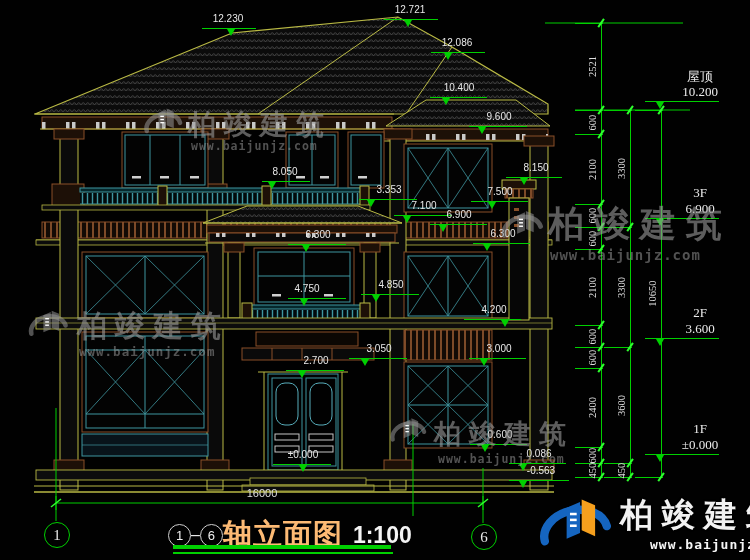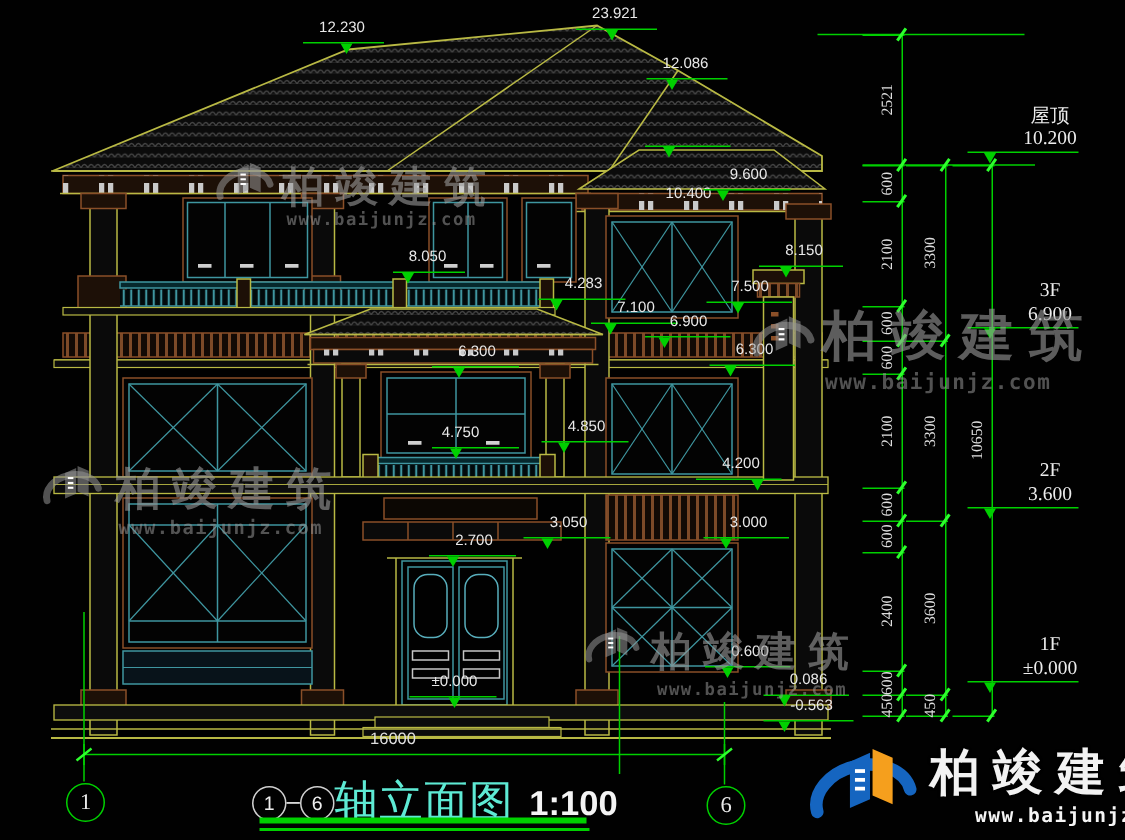--- a/index.html
+++ b/index.html
@@ -19,21 +19,21 @@
   .dimlab{position:absolute;color:#dedede;font:10.5px "Liberation Serif",serif;
           text-align:center;white-space:nowrap;transform:rotate(-90deg);width:50px;height:13px;line-height:13px;}
   .wm-brand{position:absolute;font-weight:bold;white-space:nowrap;
             font-family:"Liberation Sans",sans-serif;}
   .wm-url{position:absolute;font-weight:bold;white-space:nowrap;
           font-family:"DejaVu Sans Mono",monospace;}
   #titlebar{position:absolute;left:168px;top:515px;width:260px;height:45px;}
   .tcirc{display:inline-block;width:21px;height:21px;border:1.5px solid #cfcfcf;border-radius:50%;
          color:#efefef;font:13px/21px "Liberation Sans",sans-serif;text-align:center;vertical-align:middle;}
   .tdash{color:#efefef;font:16px "Liberation Sans",sans-serif;vertical-align:middle;}
-  .ttext{color:#5eead4;font-weight:normal;font-size:29px;vertical-align:middle;letter-spacing:1px;}
+  .ttext{color:#fdba74;font-weight:bold;font-size:29px;vertical-align:middle;letter-spacing:1px;}
   .tscale{color:#f4f4f4;font-weight:bold;font-size:23px;vertical-align:middle;margin-left:10px;
           font-family:"Liberation Sans",sans-serif;}
   .axis-bubble{position:absolute;width:24px;height:24px;border:1.5px solid #00d000;border-radius:50%;
                color:#e9e9e9;font:15px/24px "Liberation Serif",serif;text-align:center;}
   #bottom-dim-text{position:absolute;color:#dedede;font:11px "Liberation Sans",sans-serif;
                    text-align:center;width:80px;}
 </style>
 </head>
 <body>
 
@@ -270,39 +270,39 @@
     <line x1="483" y1="496" x2="483" y2="510"></line>
     <line x1="51" y1="507" x2="61" y2="499" stroke="#2eff2e" stroke-width="1.6"></line>
     <line x1="478" y1="507" x2="488" y2="499" stroke="#2eff2e" stroke-width="1.6"></line>
   </g>
 </svg>
 
 <div id="overlay" class="abs" style="left:0;top:0;width:750px;height:560px">
       <div class="ann" style="left: 193px; top: 13px; width: 70px;">12.230</div>
       <div class="gline" style="left: 202px; top: 28px; width: 54px;"></div>
       <div class="tri" style="left: 226.5px; top: 29px;"></div>
-      <div class="ann" style="left: 375px; top: 4px; width: 70px;">23.921</div>
+      <div class="ann" style="left: 375px; top: 4px; width: 70px;">12.721</div>
       <div class="gline" style="left: 384px; top: 19px; width: 54px;"></div>
       <div class="tri" style="left: 403.5px; top: 20px;"></div>
       <div class="ann" style="left: 422px; top: 37px; width: 70px;">12.086</div>
       <div class="gline" style="left: 431px; top: 52px; width: 54px;"></div>
       <div class="tri" style="left: 443.5px; top: 53px;"></div>
-      <div class="ann" style="left: 424px; top: 82px; width: 70px; margin-top: 42px;">10.400</div>
+      <div class="ann" style="left: 424px; top: 82px; width: 70px;">10.400</div>
       <div class="gline" style="left: 430px; top: 97px; width: 57px;"></div>
       <div class="tri" style="left: 441.5px; top: 98px;"></div>
       <div class="ann" style="left: 464px; top: 111px; width: 70px;">9.600</div>
       <div class="gline" style="left: 469px; top: 126px; width: 58px;"></div>
       <div class="tri" style="left: 477.5px; top: 127px;"></div>
       <div class="ann" style="left: 250px; top: 166px; width: 70px;">8.050</div>
       <div class="gline" style="left: 262px; top: 181px; width: 48px;"></div>
       <div class="tri" style="left: 267.5px; top: 182px;"></div>
       <div class="ann" style="left: 501px; top: 162px; width: 70px;">8.150</div>
       <div class="gline" style="left: 506px; top: 177px; width: 56px;"></div>
       <div class="tri" style="left: 519.5px; top: 178px;"></div>
-      <div class="ann" style="left: 354px; top: 184px; width: 70px;">4.283</div>
+      <div class="ann" style="left: 354px; top: 184px; width: 70px;">3.353</div>
       <div class="gline" style="left: 359px; top: 199px; width: 58px;"></div>
       <div class="tri" style="left: 366.5px; top: 200px;"></div>
       <div class="ann" style="left: 465px; top: 186px; width: 70px;">7.500</div>
       <div class="gline" style="left: 471px; top: 201px; width: 57px;"></div>
       <div class="tri" style="left: 487.5px; top: 202px;"></div>
       <div class="ann" style="left: 389px; top: 200px; width: 70px;">7.100</div>
       <div class="gline" style="left: 394px; top: 215px; width: 58px;"></div>
       <div class="tri" style="left: 402.5px; top: 216px;"></div>
       <div class="ann" style="left: 424px; top: 209px; width: 70px;">6.900</div>
       <div class="gline" style="left: 430px; top: 224px; width: 57px;"></div>

